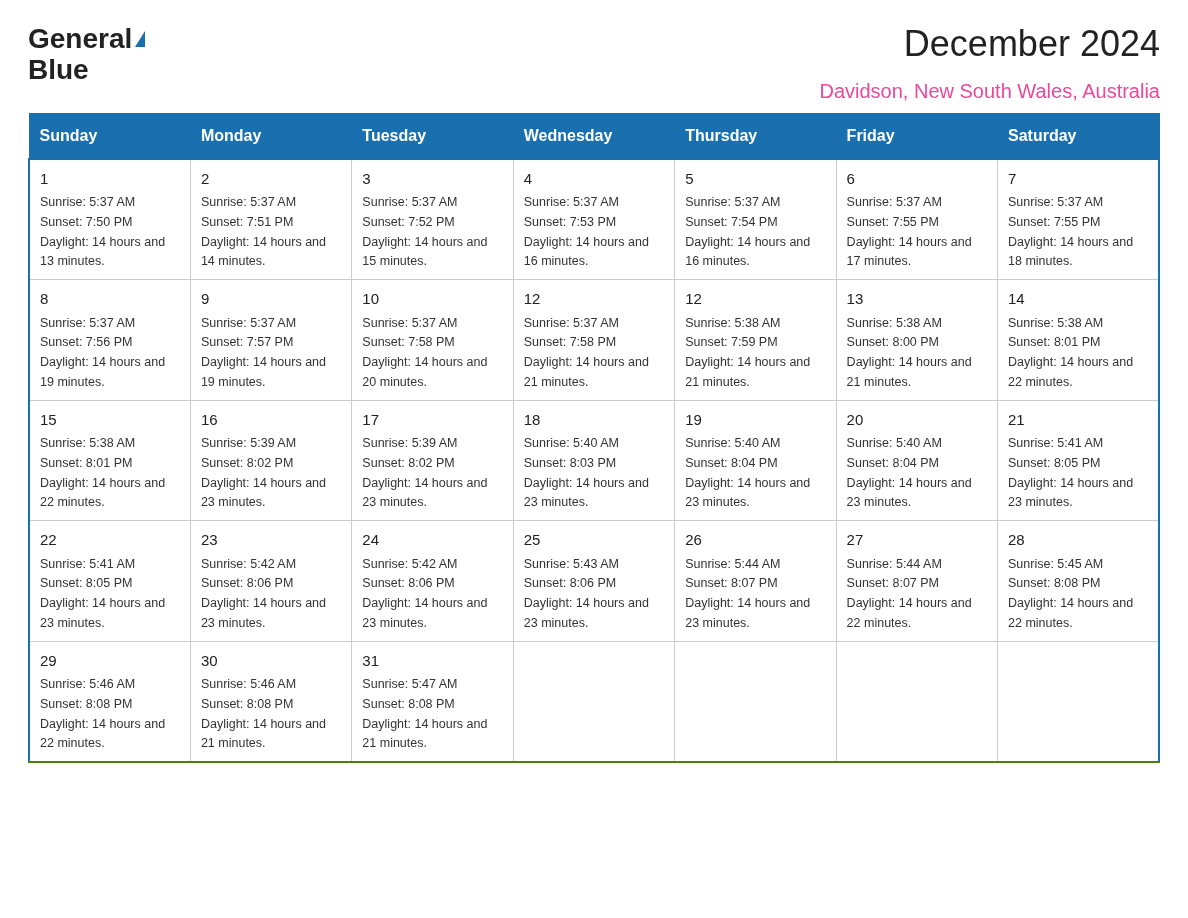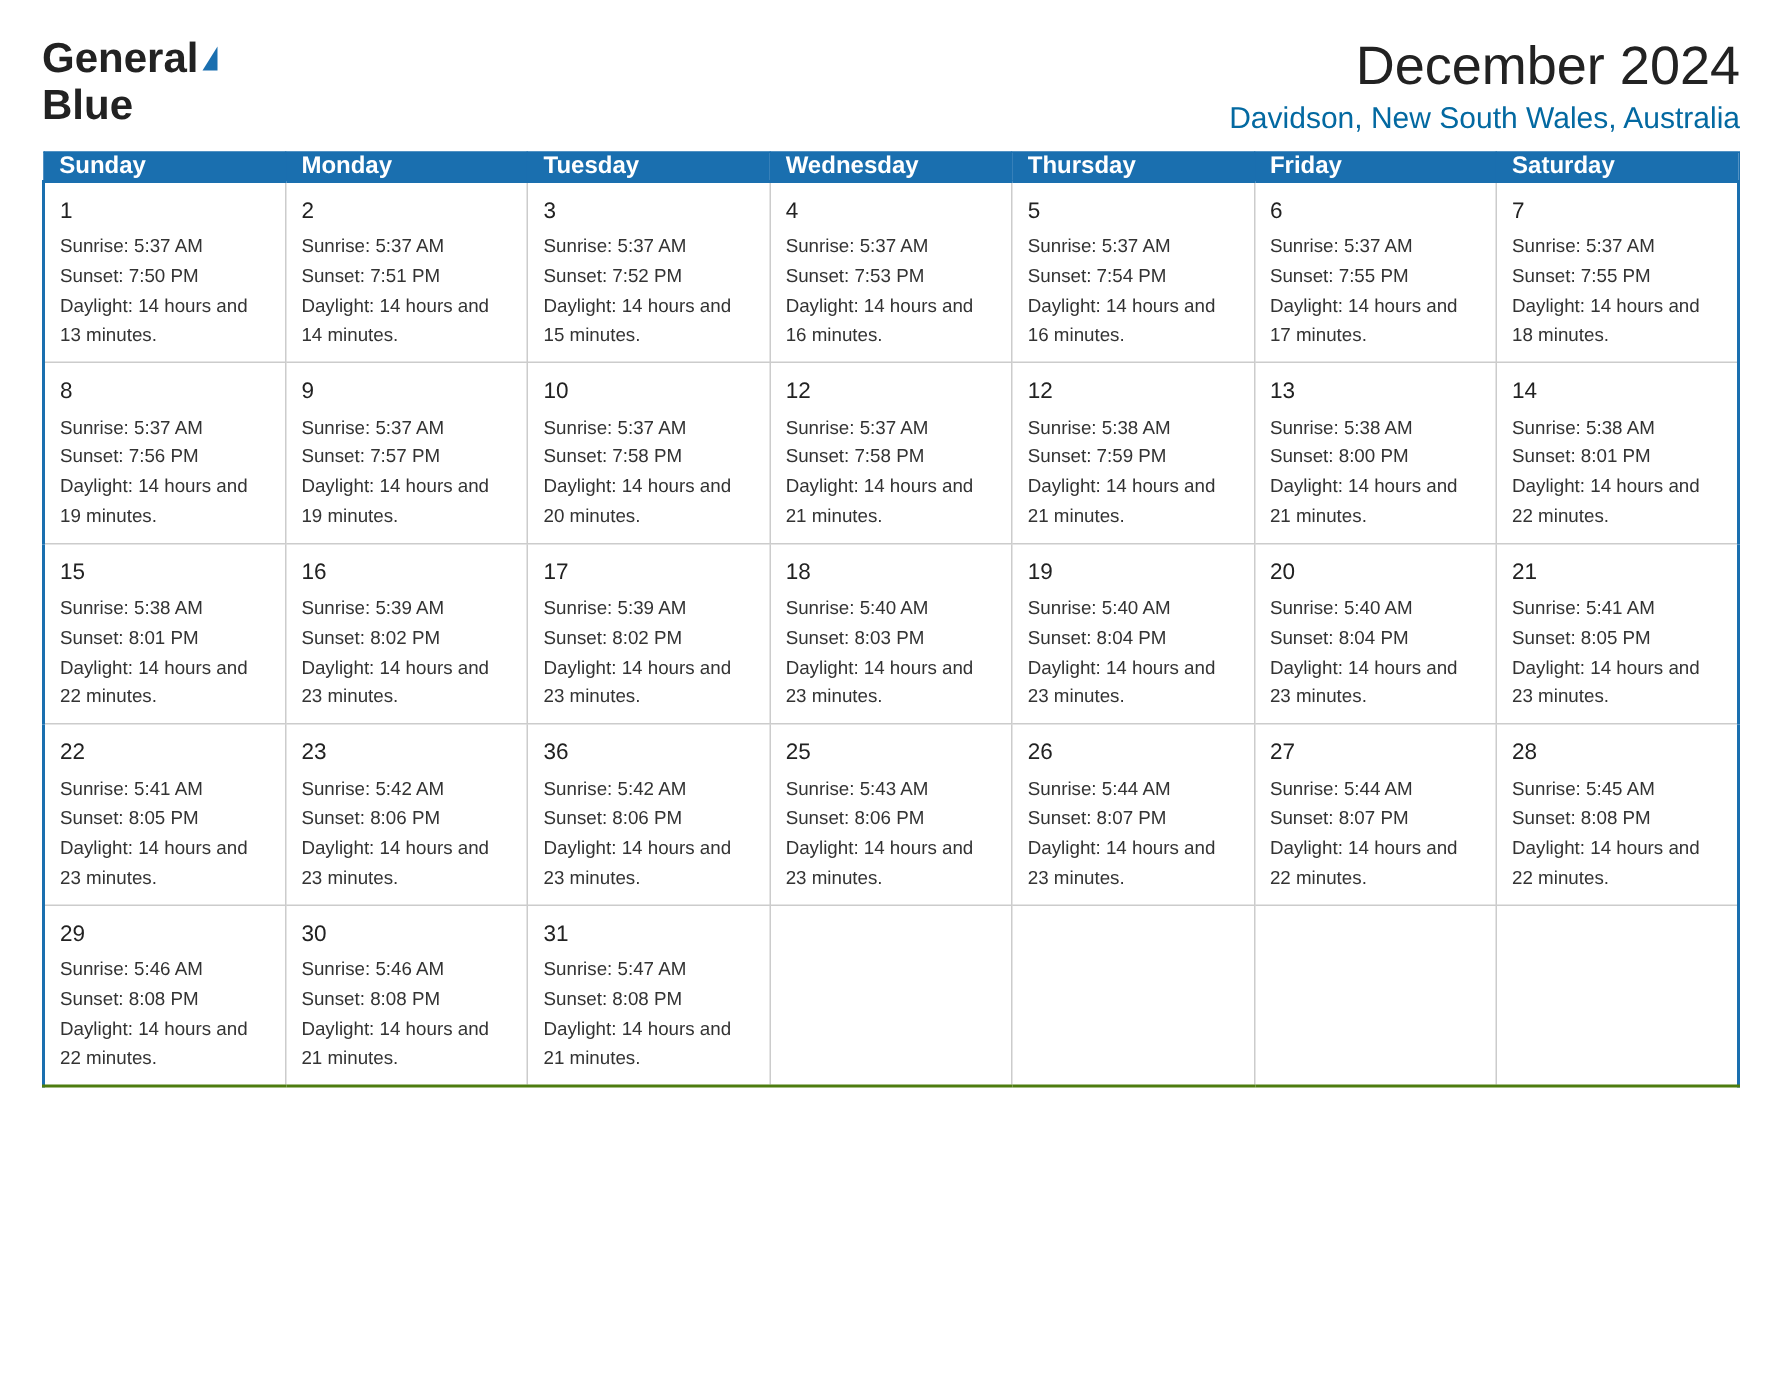--- a/index.html
+++ b/index.html
@@ -46,35 +46,35 @@
       text-align: right;
     }
     .page-title {
       font-size: 36px;
       font-weight: normal;
       color: #222;
       line-height: 1.1;
     }
     .subtitle {
       font-size: 20px;
-      color: #0369a1;
-      margin-top: 4px;
+      color: #ec4899;
+      margin-top: 16px;
     }
     .calendar-table {
       width: 100%;
       border-collapse: collapse;
       margin-top: 10px;
       table-layout: fixed;
     }
     .calendar-table thead th {
       background-color: #1a6faf;
       color: #fff;
       font-size: 16px;
       font-weight: bold;
-      padding: 0 10px;
+      padding: 13px 10px;
       text-align: left;
       border: 1px solid #1a6faf;
     }
     .calendar-table tbody td {
       vertical-align: top;
       padding: 8px 10px;
       border: 1px solid #ccc;
       font-size: 13px;
       line-height: 1.5;
       min-height: 90px;
@@ -168,21 +168,21 @@
           <td><span class="day-number">16</span><span class="day-info">Sunrise: 5:39 AM<br>Sunset: 8:02 PM<br>Daylight: 14 hours and 23 minutes.</span></td>
           <td><span class="day-number">17</span><span class="day-info">Sunrise: 5:39 AM<br>Sunset: 8:02 PM<br>Daylight: 14 hours and 23 minutes.</span></td>
           <td><span class="day-number">18</span><span class="day-info">Sunrise: 5:40 AM<br>Sunset: 8:03 PM<br>Daylight: 14 hours and 23 minutes.</span></td>
           <td><span class="day-number">19</span><span class="day-info">Sunrise: 5:40 AM<br>Sunset: 8:04 PM<br>Daylight: 14 hours and 23 minutes.</span></td>
           <td><span class="day-number">20</span><span class="day-info">Sunrise: 5:40 AM<br>Sunset: 8:04 PM<br>Daylight: 14 hours and 23 minutes.</span></td>
           <td><span class="day-number">21</span><span class="day-info">Sunrise: 5:41 AM<br>Sunset: 8:05 PM<br>Daylight: 14 hours and 23 minutes.</span></td>
         </tr>
         <tr>
           <td><span class="day-number">22</span><span class="day-info">Sunrise: 5:41 AM<br>Sunset: 8:05 PM<br>Daylight: 14 hours and 23 minutes.</span></td>
           <td><span class="day-number">23</span><span class="day-info">Sunrise: 5:42 AM<br>Sunset: 8:06 PM<br>Daylight: 14 hours and 23 minutes.</span></td>
-          <td><span class="day-number">36</span><span class="day-info">Sunrise: 5:42 AM<br>Sunset: 8:06 PM<br>Daylight: 14 hours and 23 minutes.</span></td>
+          <td><span class="day-number">24</span><span class="day-info">Sunrise: 5:42 AM<br>Sunset: 8:06 PM<br>Daylight: 14 hours and 23 minutes.</span></td>
           <td><span class="day-number">25</span><span class="day-info">Sunrise: 5:43 AM<br>Sunset: 8:06 PM<br>Daylight: 14 hours and 23 minutes.</span></td>
           <td><span class="day-number">26</span><span class="day-info">Sunrise: 5:44 AM<br>Sunset: 8:07 PM<br>Daylight: 14 hours and 23 minutes.</span></td>
           <td><span class="day-number">27</span><span class="day-info">Sunrise: 5:44 AM<br>Sunset: 8:07 PM<br>Daylight: 14 hours and 22 minutes.</span></td>
           <td><span class="day-number">28</span><span class="day-info">Sunrise: 5:45 AM<br>Sunset: 8:08 PM<br>Daylight: 14 hours and 22 minutes.</span></td>
         </tr>
         <tr>
           <td><span class="day-number">29</span><span class="day-info">Sunrise: 5:46 AM<br>Sunset: 8:08 PM<br>Daylight: 14 hours and 22 minutes.</span></td>
           <td><span class="day-number">30</span><span class="day-info">Sunrise: 5:46 AM<br>Sunset: 8:08 PM<br>Daylight: 14 hours and 21 minutes.</span></td>
           <td><span class="day-number">31</span><span class="day-info">Sunrise: 5:47 AM<br>Sunset: 8:08 PM<br>Daylight: 14 hours and 21 minutes.</span></td>
           <td class="empty-cell"></td>

